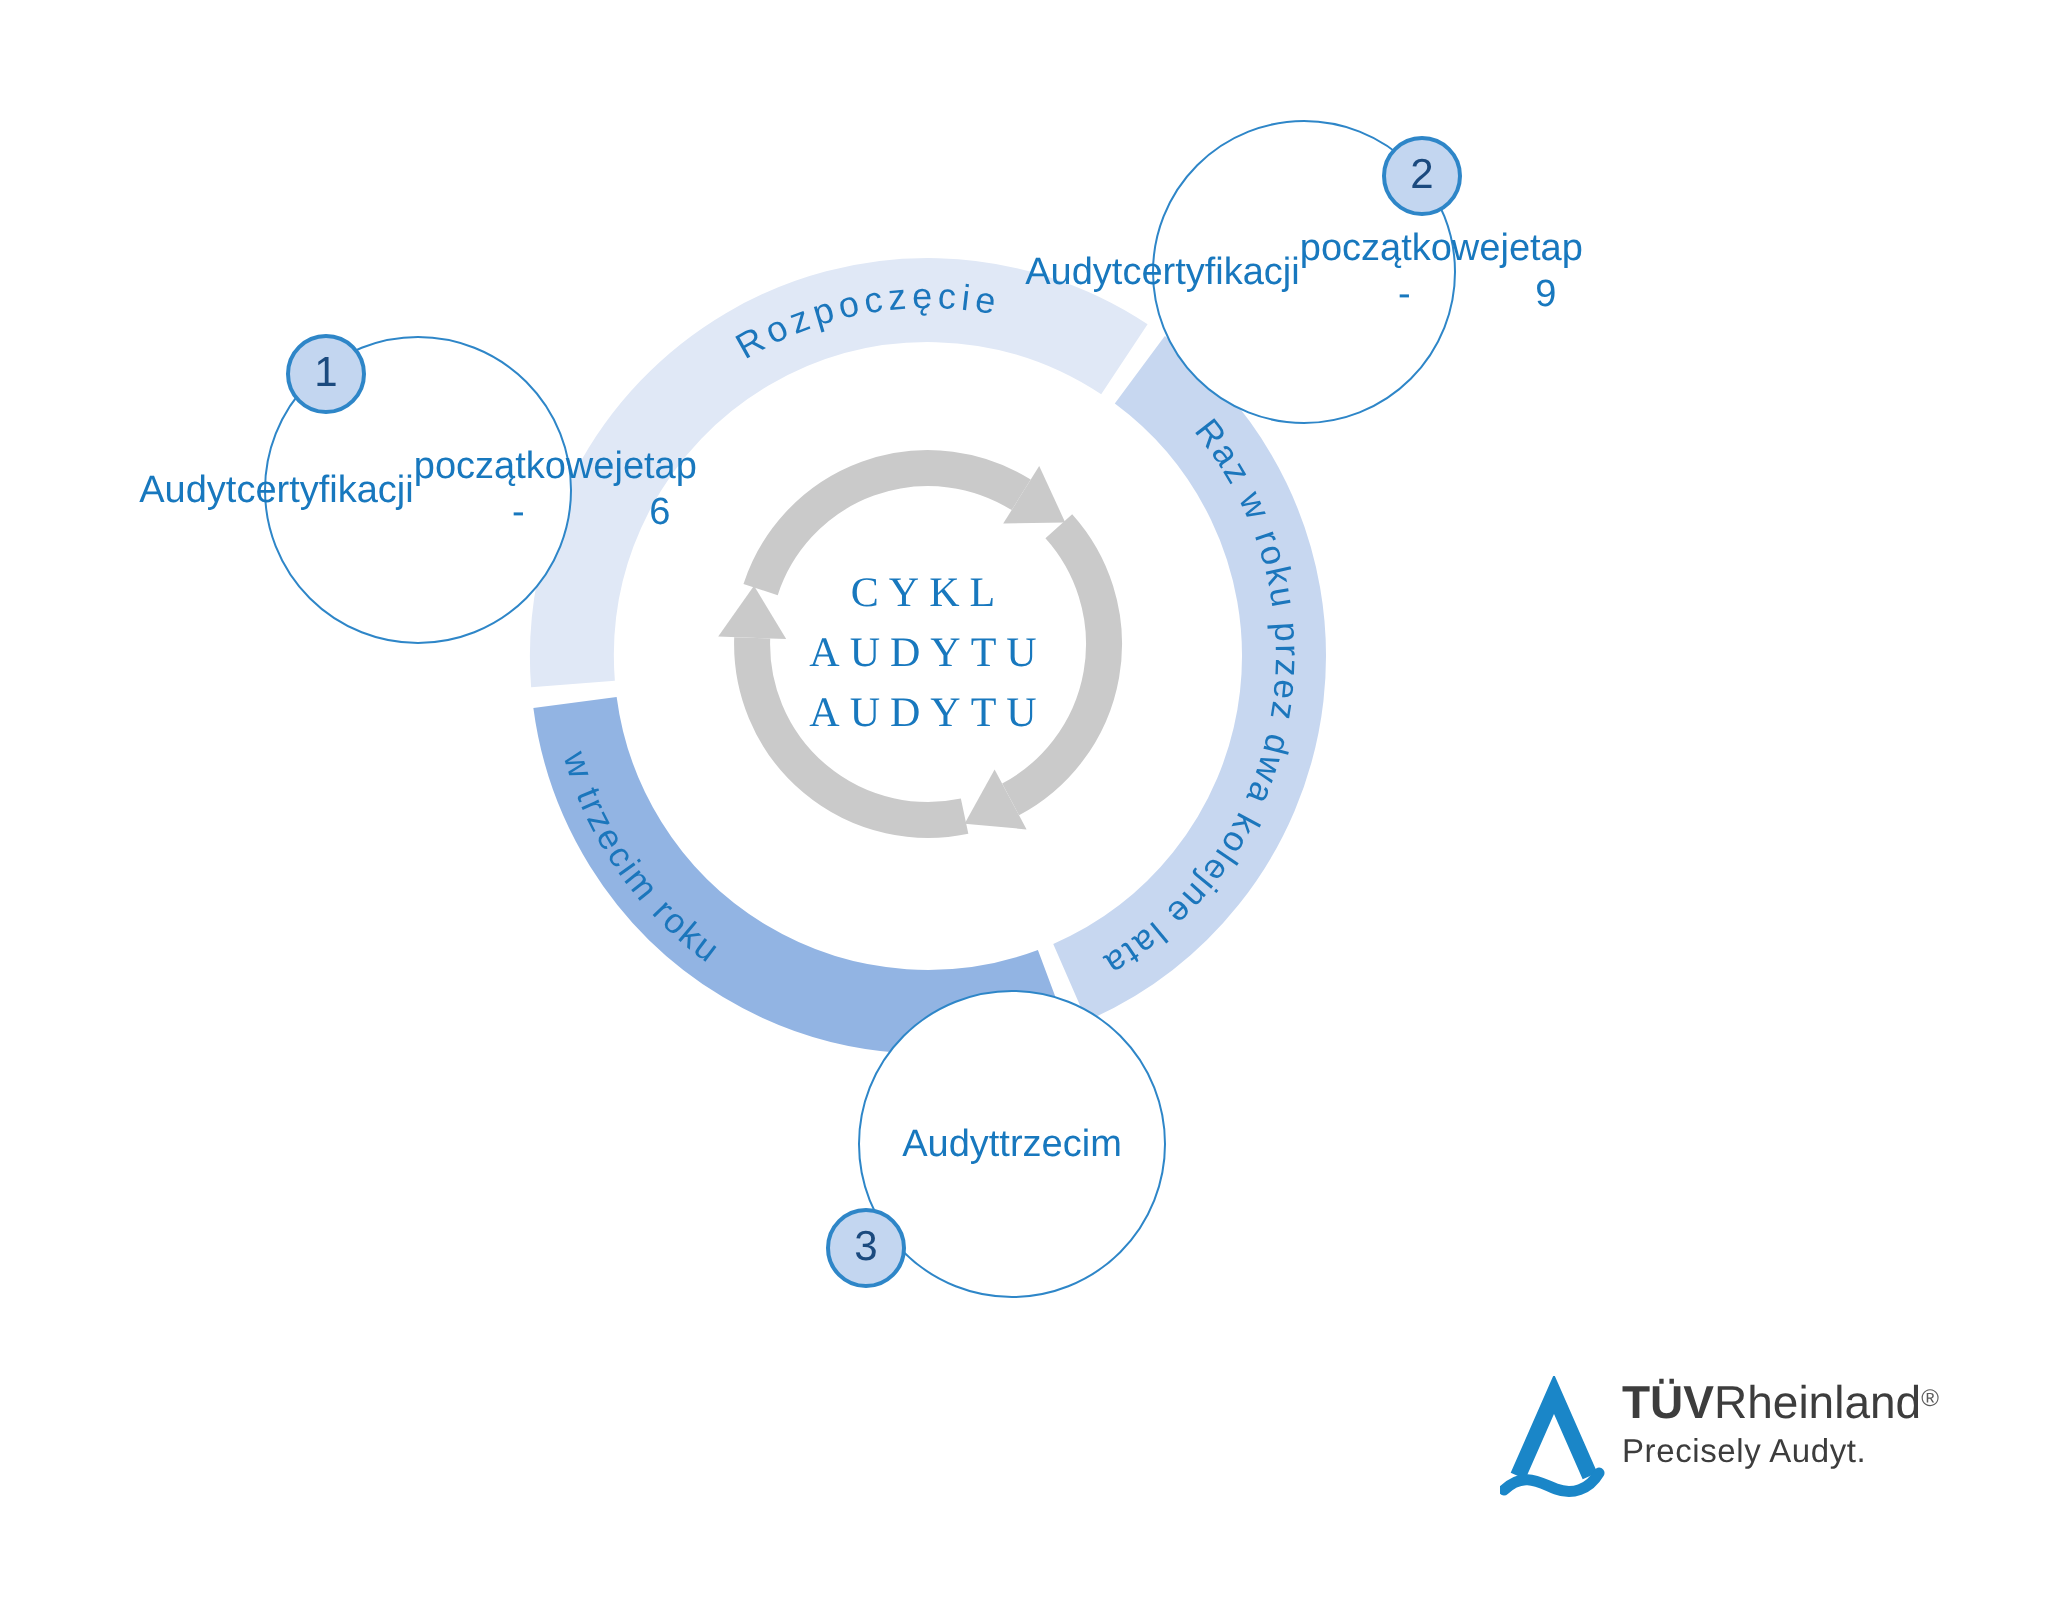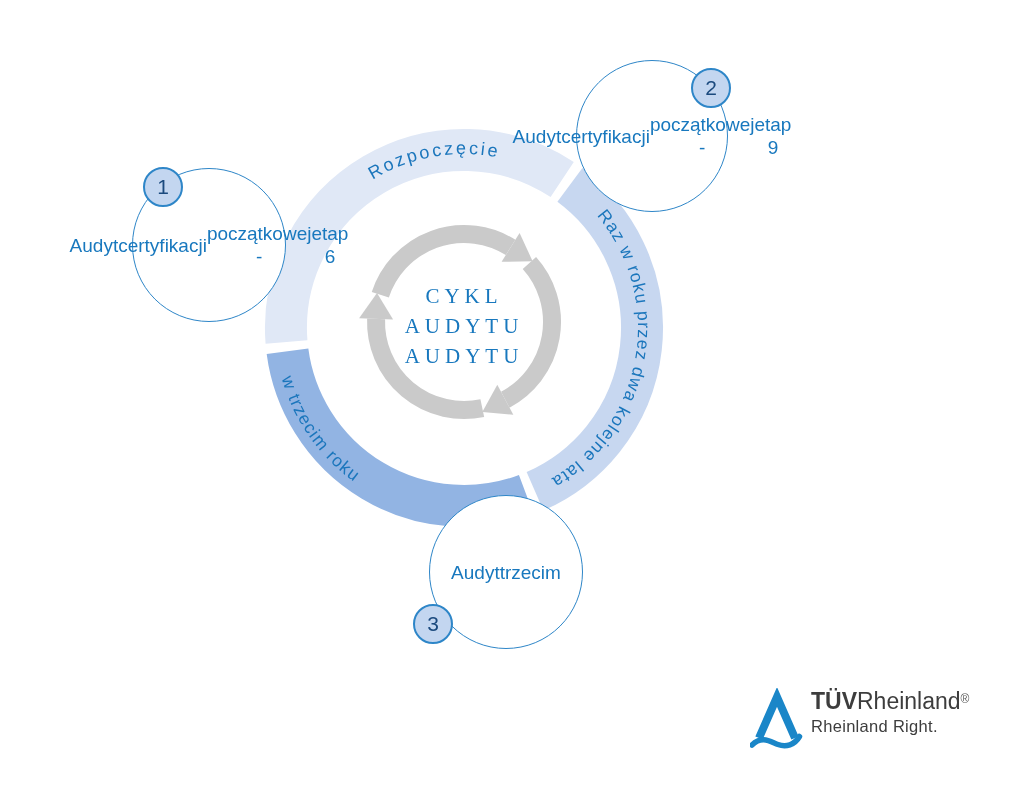--- a/index.html
+++ b/index.html
@@ -102,17 +102,17 @@
 
   <div class="logo">
     <svg width="54" height="64" viewBox="0 0 54 64">
       <path d="M 9 50 L 27 9 L 45 50" fill="none" stroke-width="8" stroke-linejoin="miter" stroke="#1a86c8"></path>
       <path d="M 2 57 C 12 47.5 20 53.5 28 56.5 C 36 59.5 44.5 57 49.5 48.5" fill="none" stroke-width="5.5" stroke-linecap="round" stroke="#1a86c8"></path>
     </svg>
     <div class="logo-text">
       <div class="logo-name">
         <span class="b">TÜV</span><span>Rheinland</span><span class="reg">®</span>
       </div>
-      <div class="logo-tagline">Rheinland Right.</div>
+      <div class="logo-tagline">Precisely Audyt.</div>
     </div>
   </div>
 
 </div>
 
 </body></html>

